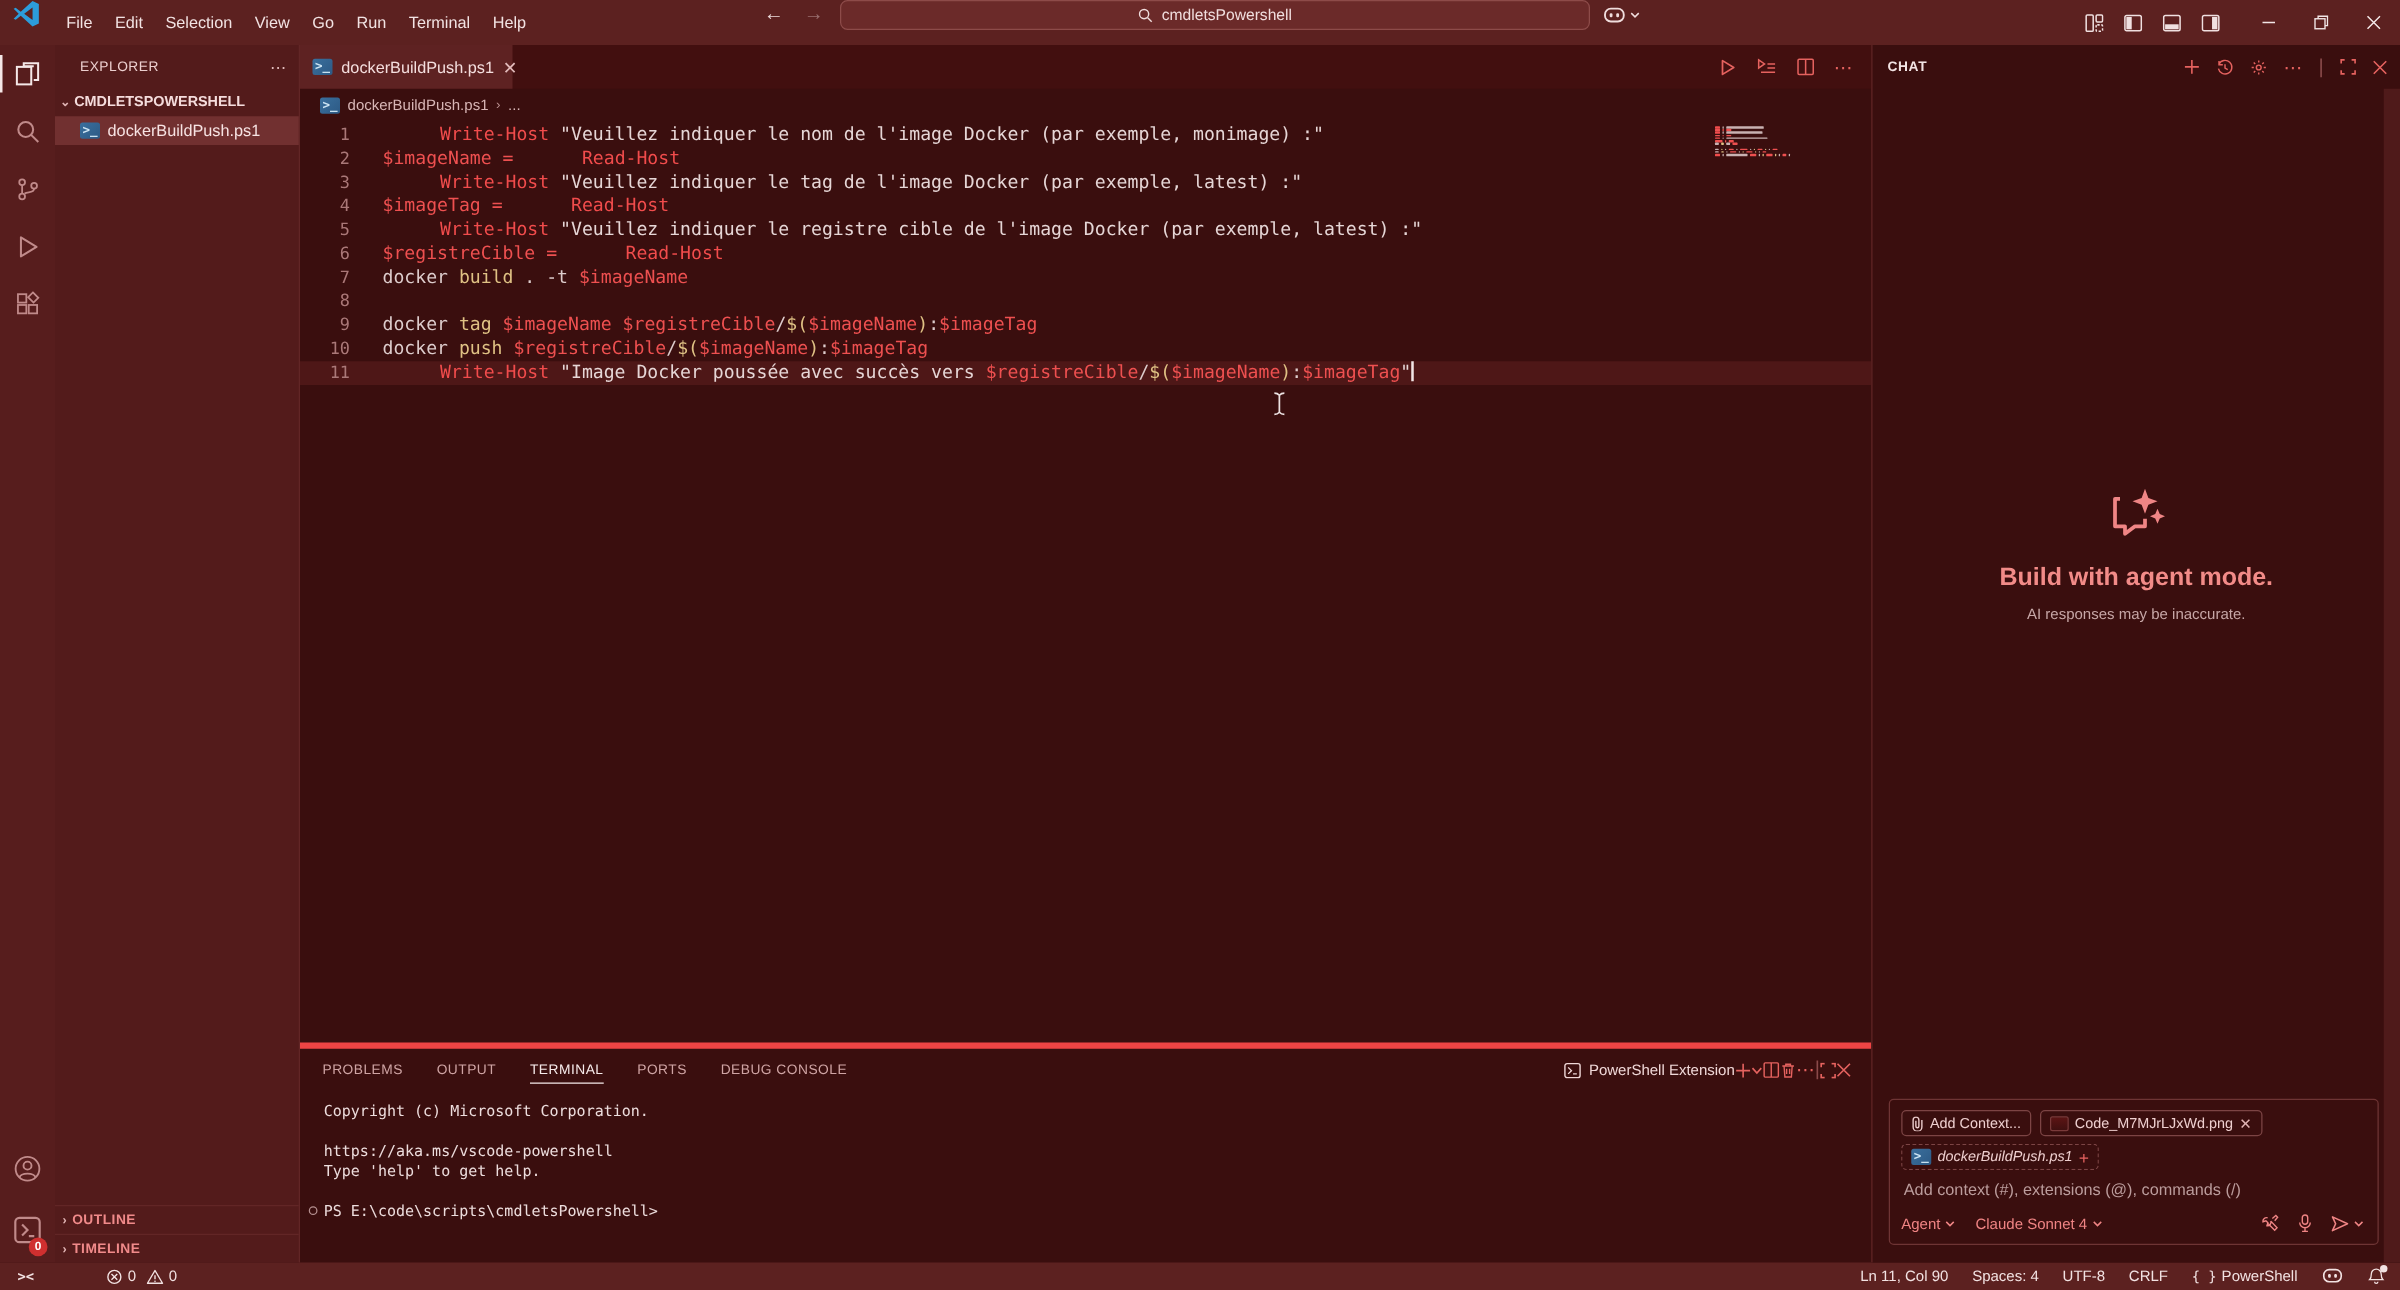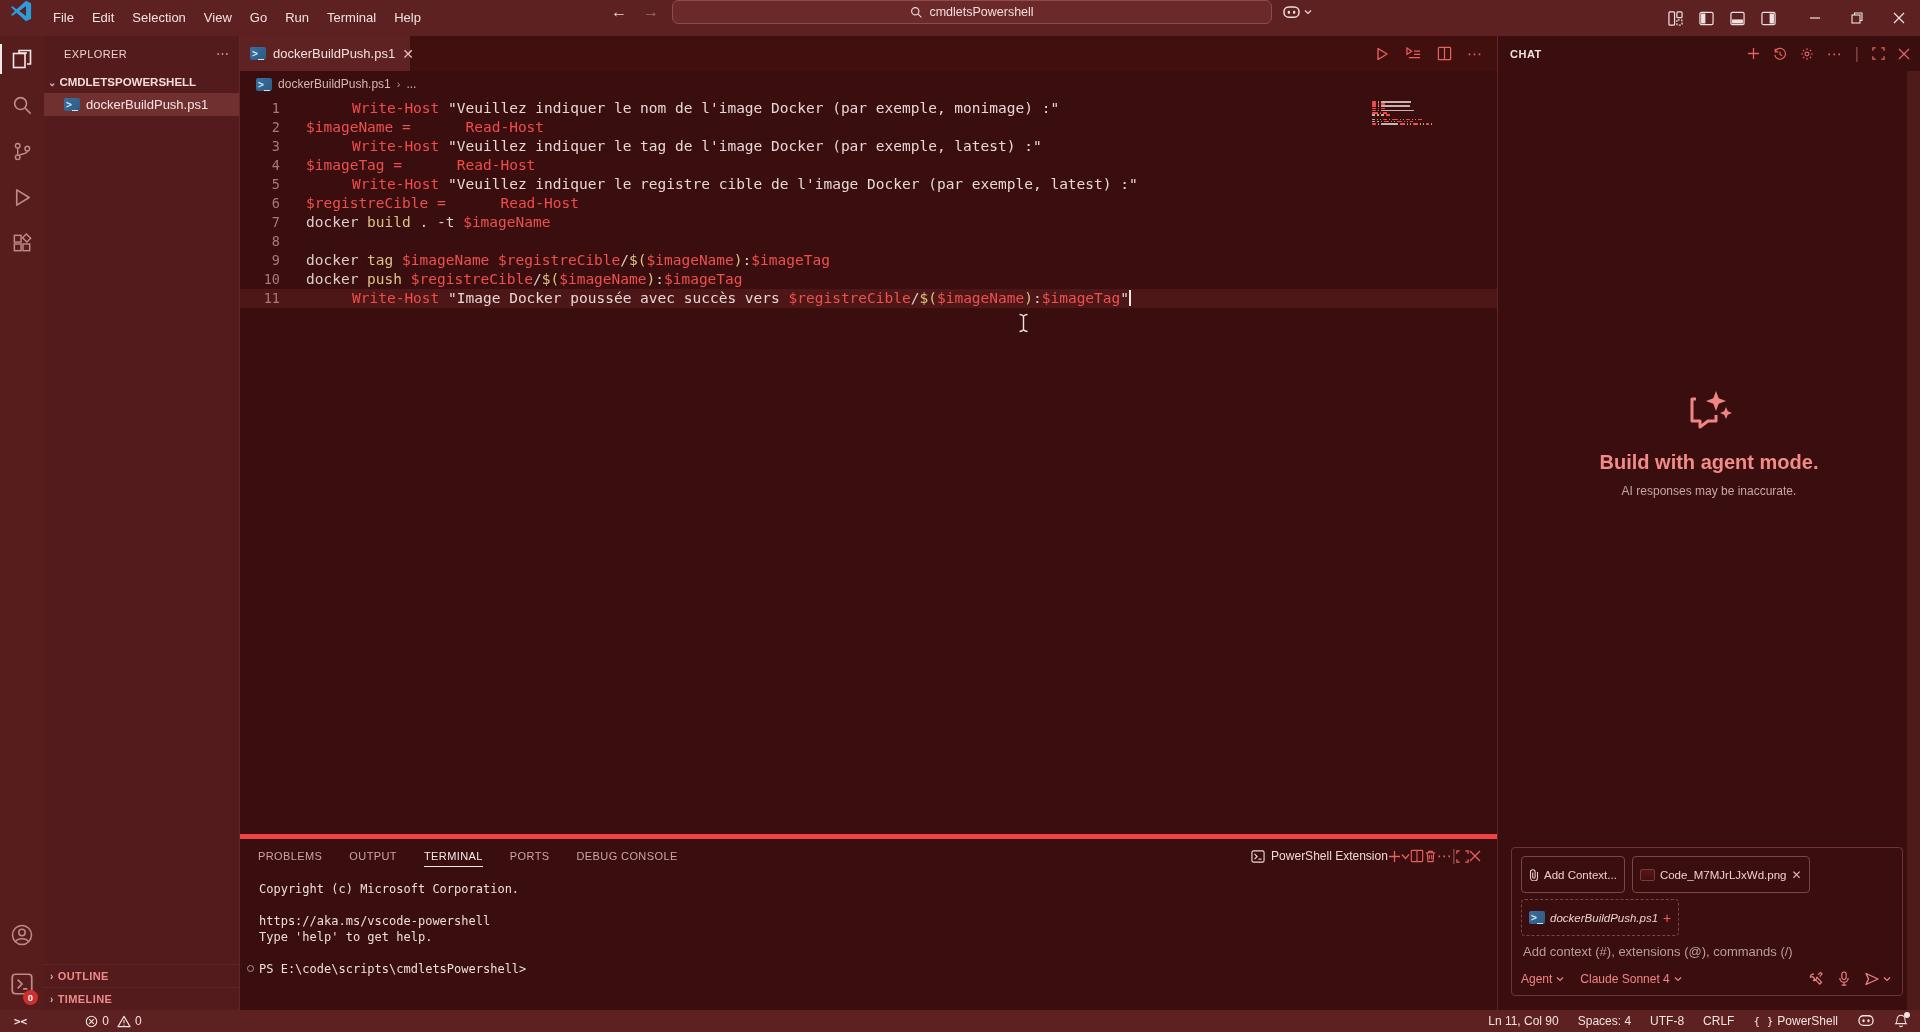--- a/index.html
+++ b/index.html
@@ -88,21 +88,21 @@
   .chat-header { height:35px; display:flex; align-items:center; padding:0 10px 0 12px; flex:0 0 35px; }
   .chat-title { font-size:11px; font-weight:bold; letter-spacing:.5px; color:#f2e4e4; }
   .chat-h-icons { margin-left:auto; display:flex; align-items:center; gap:13px; color:#e5625f; }
   .chat-body { flex:1; display:flex; flex-direction:column; align-items:center; }
   .chat-empty { margin-top:318px; display:flex; flex-direction:column; align-items:center;justify-content:space-between; }
   .chat-empty-title { margin-top:20px; font-size:20px; font-weight:bold; color:#f28b88; }
   .chat-empty-sub { margin-top:10px; font-size:12px; color:#c7a7a7; }
   .chat-input { margin:0 17px 14px 13px; border:1px solid #6e3434; border-radius:4px; padding:8px 9px 9px; }
   .chip-row { display:flex; gap:7px; margin-bottom:6px; align-items:center; }
   .chip { display:flex; align-items:center; gap:5px; border:1px solid #7c4444; border-radius:4px; padding:2px 7px;
-    font-size:11.5px; color:#eecfcf; height:37px; }
+    font-size:11.5px; color:#eecfcf; height:21px; }
   .chip.dashed { border-style:dashed; }
   .chip .x { color:#e0b4b4; font-size:12px; }
   .chip .plus { color:#e5625f; font-size:14px; }
   .chip-thumb { width:15px; height:12px; background:linear-gradient(#5c1414,#401010); border:1px solid #7a3a3a; border-radius:2px; }
   .chip .fname { font-style:italic; }
   .chat-placeholder { font-size:13px; color:#bb9c9c; margin:8px 0 12px 2px; }
   .chat-input-bottom { display:flex; align-items:center; color:#ef8484; font-size:12px; }
   .ci-left { display:flex; gap:16px; align-items:center; }
   .ci-dd { display:flex; align-items:center; gap:4px; }
   .ci-right { margin-left:auto; display:flex; align-items:center; gap:14px; padding-right:2px; }

